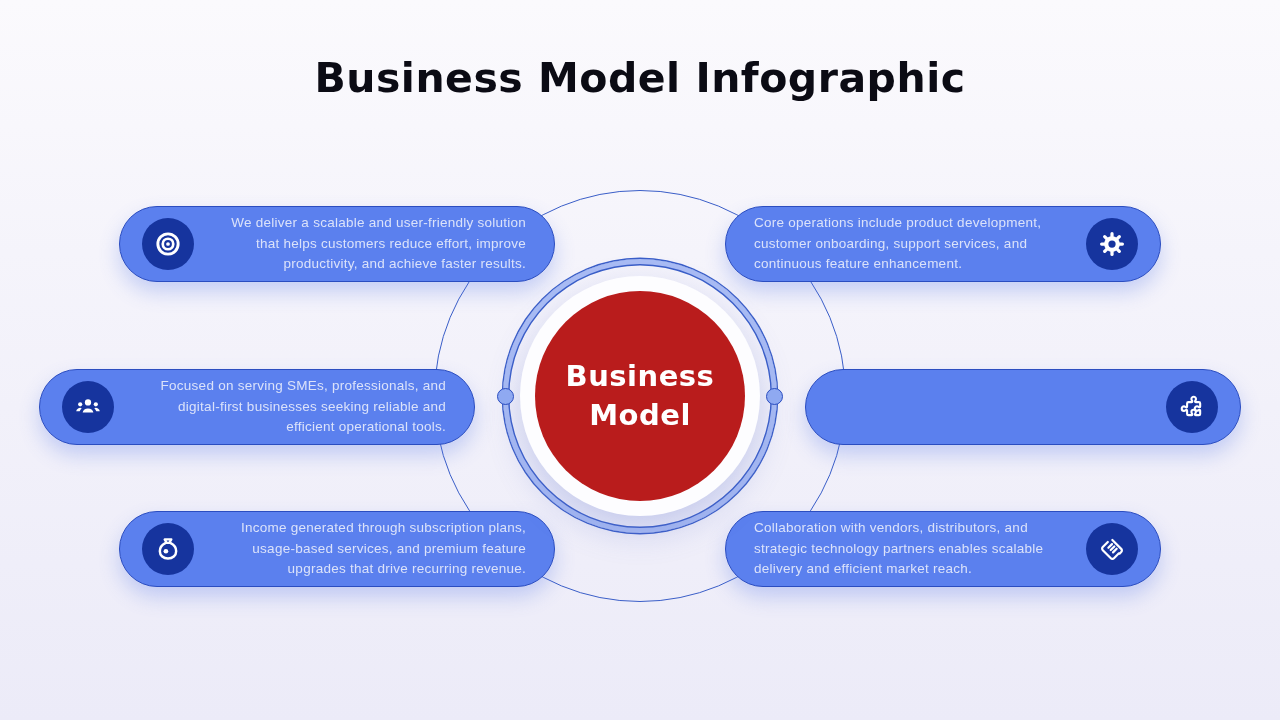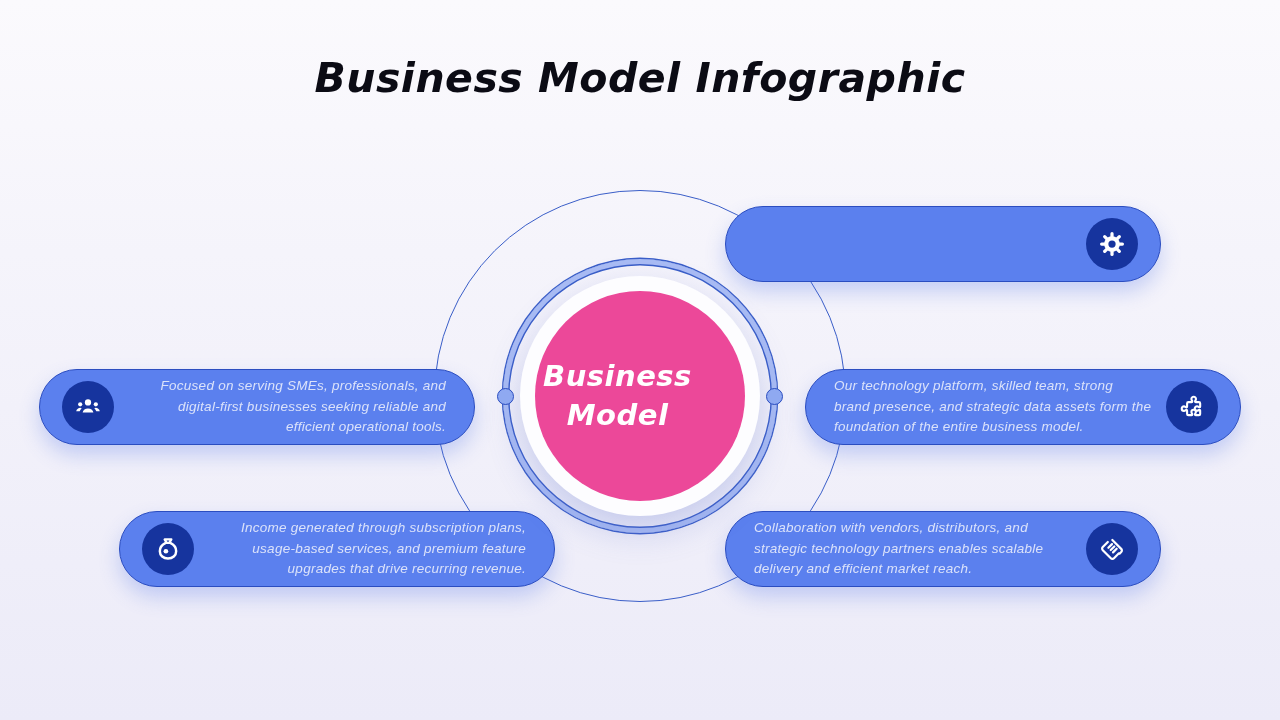--- a/index.html
+++ b/index.html
@@ -1,21 +1,21 @@
 <!DOCTYPE html>
 <html><head>
 <meta charset="utf-8">
 <style>
   * { margin: 0; padding: 0; box-sizing: border-box; }
   html, body { width: 1280px; height: 720px; overflow: hidden; }
   body {
     font-family: "Liberation Sans", sans-serif;
     background: linear-gradient(180deg, #fbfafd 0%, #f5f4fb 35%, #ecebf8 100%);
   }
-  .stage { position: relative; width: 1280px; height: 720px; font-style: italic; }
+  .stage { position: relative; width: 1280px; height: 720px; }
 
   .page-title {
     position: absolute; top: 54px; left: 0; width: 1280px;
     text-align: center;
     font-family: "DejaVu Sans", sans-serif;
     font-weight: bold;
     font-size: 41px;
     letter-spacing: 0.5px;
     color: #0b0b14;
   }
@@ -47,22 +47,22 @@
   .center-halo {
     position: absolute; left: 520px; top: 276px;
     width: 240px; height: 240px; border-radius: 50%;
     background: #fdfdff;
     box-shadow: 0 14px 34px rgba(96, 116, 205, 0.30);
     z-index: 4;
   }
   .center-circle {
     position: absolute; left: 535px; top: 291px;
     width: 210px; height: 210px; border-radius: 50%;
-    background: #ec4899;
-    display: flex; align-items: center; 
+    background: #b91c1c;
+    display: flex; align-items: center; justify-content: center;
     text-align: center;
     z-index: 5;
   }
   .center-label {
     font-family: "DejaVu Sans", sans-serif;
     font-weight: bold;
     font-size: 29px;
     line-height: 1.35;
     letter-spacing: 0.5px;
     color: #ffffff;
@@ -118,20 +118,30 @@
 
   <div class="outer-circle"></div>
   <div class="ring"></div>
   <div class="ring-node left"></div>
   <div class="ring-node right"></div>
   <div class="center-halo"></div>
   <div class="center-circle">
     <div class="center-label">Business Model</div>
   </div>
 
+  <div class="card left card-pos-1">
+    <span class="icon-badge">
+      <svg viewBox="0 0 24 24" width="28" height="28" aria-hidden="true">
+        <circle cx="12" cy="12" r="8.7" fill="none" stroke="#fff" stroke-width="2.5"></circle>
+        <circle cx="12" cy="12" r="4.5" fill="none" stroke="#fff" stroke-width="2.3"></circle>
+        <circle cx="12" cy="12" r="1.6" fill="#fff"></circle>
+      </svg>
+    </span>
+    <div class="card-text">We deliver a scalable and user-friendly solution that helps customers reduce effort, improve productivity, and achieve faster results.</div>
+  </div>
 
   <div class="card left card-pos-3">
     <span class="icon-badge">
       <svg viewBox="0 0 24 24" width="28" height="28" aria-hidden="true">
         <path d="M9.1 3.8h5.8l-1.8 3h-2.2z" fill="none" stroke="#fff" stroke-width="1.9" stroke-linejoin="round"></path>
         <path d="M9.7 7C6.9 8.4 5 10.9 5 13.9 5 17.6 8.1 20.2 12 20.2s7-2.6 7-6.3c0-3-1.9-5.5-4.7-6.9" fill="none" stroke="#fff" stroke-width="2.1" stroke-linecap="round"></path>
         <circle cx="10.2" cy="13.9" r="2" fill="#fff"></circle>
       </svg>
     </span>
     <div class="card-text">Income generated through subscription plans, usage-based services, and premium feature upgrades that drive recurring revenue.</div>
@@ -157,29 +167,29 @@
         <g fill="#fff">
           <rect x="10.7" y="2.4" width="2.6" height="19.2" rx="1.3"></rect>
           <rect x="10.7" y="2.4" width="2.6" height="19.2" rx="1.3" transform="rotate(45 12 12)"></rect>
           <rect x="10.7" y="2.4" width="2.6" height="19.2" rx="1.3" transform="rotate(90 12 12)"></rect>
           <rect x="10.7" y="2.4" width="2.6" height="19.2" rx="1.3" transform="rotate(135 12 12)"></rect>
           <circle cx="12" cy="12" r="6.3"></circle>
         </g>
         <circle cx="12" cy="12" r="2.9" fill="#16349e"></circle>
       </svg>
     </span>
+    <div class="card-text">Core operations include product development, customer onboarding, support services, and continuous feature enhancement.</div>
   </div>
 
   <div class="card right card-pos-5">
     <span class="icon-badge">
       <svg viewBox="0 0 24 24" width="28" height="28" aria-hidden="true">
         <path d="M13.4 3.2a1.9 1.9 0 0 0-1.9 1.9c0 .5.2 1 .5 1.3.2.3.3.5.3.7 0 .4-.3.7-.7.7H8.9c-.6 0-1.1.5-1.1 1.1v2.7c0 .4-.3.7-.7.7-.2 0-.4-.1-.7-.3a2 2 0 0 0-1.3-.5 1.9 1.9 0 1 0 0 3.8c.5 0 1-.2 1.3-.5.3-.2.5-.3.7-.3.4 0 .7.3.7.7v2.7c0 .6.5 1.1 1.1 1.1h2.7c.4 0 .7-.3.7-.7 0-.2-.1-.4-.3-.7a2 2 0 0 1-.5-1.3 1.9 1.9 0 1 1 3.8 0c0 .5-.2 1-.5 1.3-.2.3-.3.5-.3.7 0 .4.3.7.7.7h2.7c.6 0 1.1-.5 1.1-1.1v-2.8c0-.4-.3-.7-.7-.7-.2 0-.4.1-.7.3a2 2 0 0 1-1.3.5 1.9 1.9 0 1 1 0-3.8c.5 0 1 .2 1.3.5.3.2.5.3.7.3.4 0 .7-.3.7-.7V8.9c0-.6-.5-1.1-1.1-1.1h-2.6c-.4 0-.7-.3-.7-.7 0-.2.1-.4.3-.7.3-.3.5-.8.5-1.3a1.9 1.9 0 0 0-1.9-1.9z" fill="none" stroke="#fff" stroke-width="1.8" stroke-linejoin="round"></path>
       </svg>
     </span>
-    <div class="card-text">Our technology platform, skilled team, strong brand presence, and strategic data assets form the foundation of the entire business model.</div>
   </div>
 
   <div class="card right card-pos-6">
     <span class="icon-badge">
       <svg viewBox="0 0 24 24" width="28" height="28" aria-hidden="true">
         <g fill="none" stroke="#fff" stroke-width="1.9" stroke-linecap="round" stroke-linejoin="round">
           <path d="M8.4 6 4.1 10.3a1.9 1.9 0 0 0 0 2.7l6.9 6.9a1.9 1.9 0 0 0 2.7 0l4.2-4.2"></path>
           <path d="M12.3 4.3 19.9 11.9a1.9 1.9 0 0 1 0 2.7l-1.4 1.4"></path>
           <path d="M8.9 10.9 12 7.8"></path>
           <path d="M10.9 12.9 14 9.8"></path>

